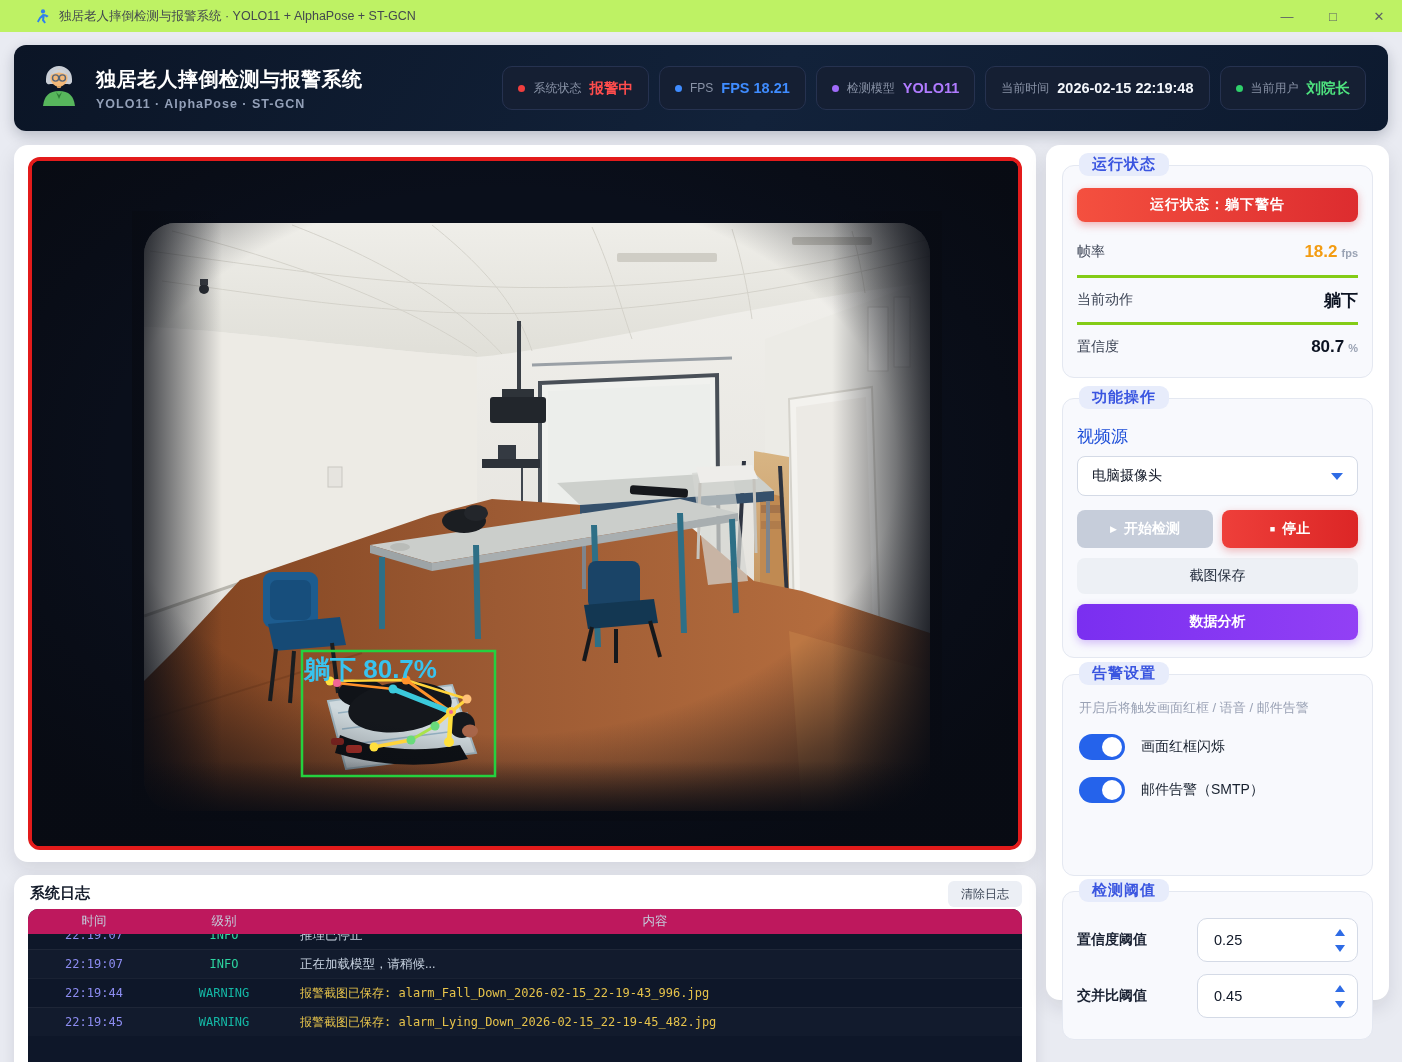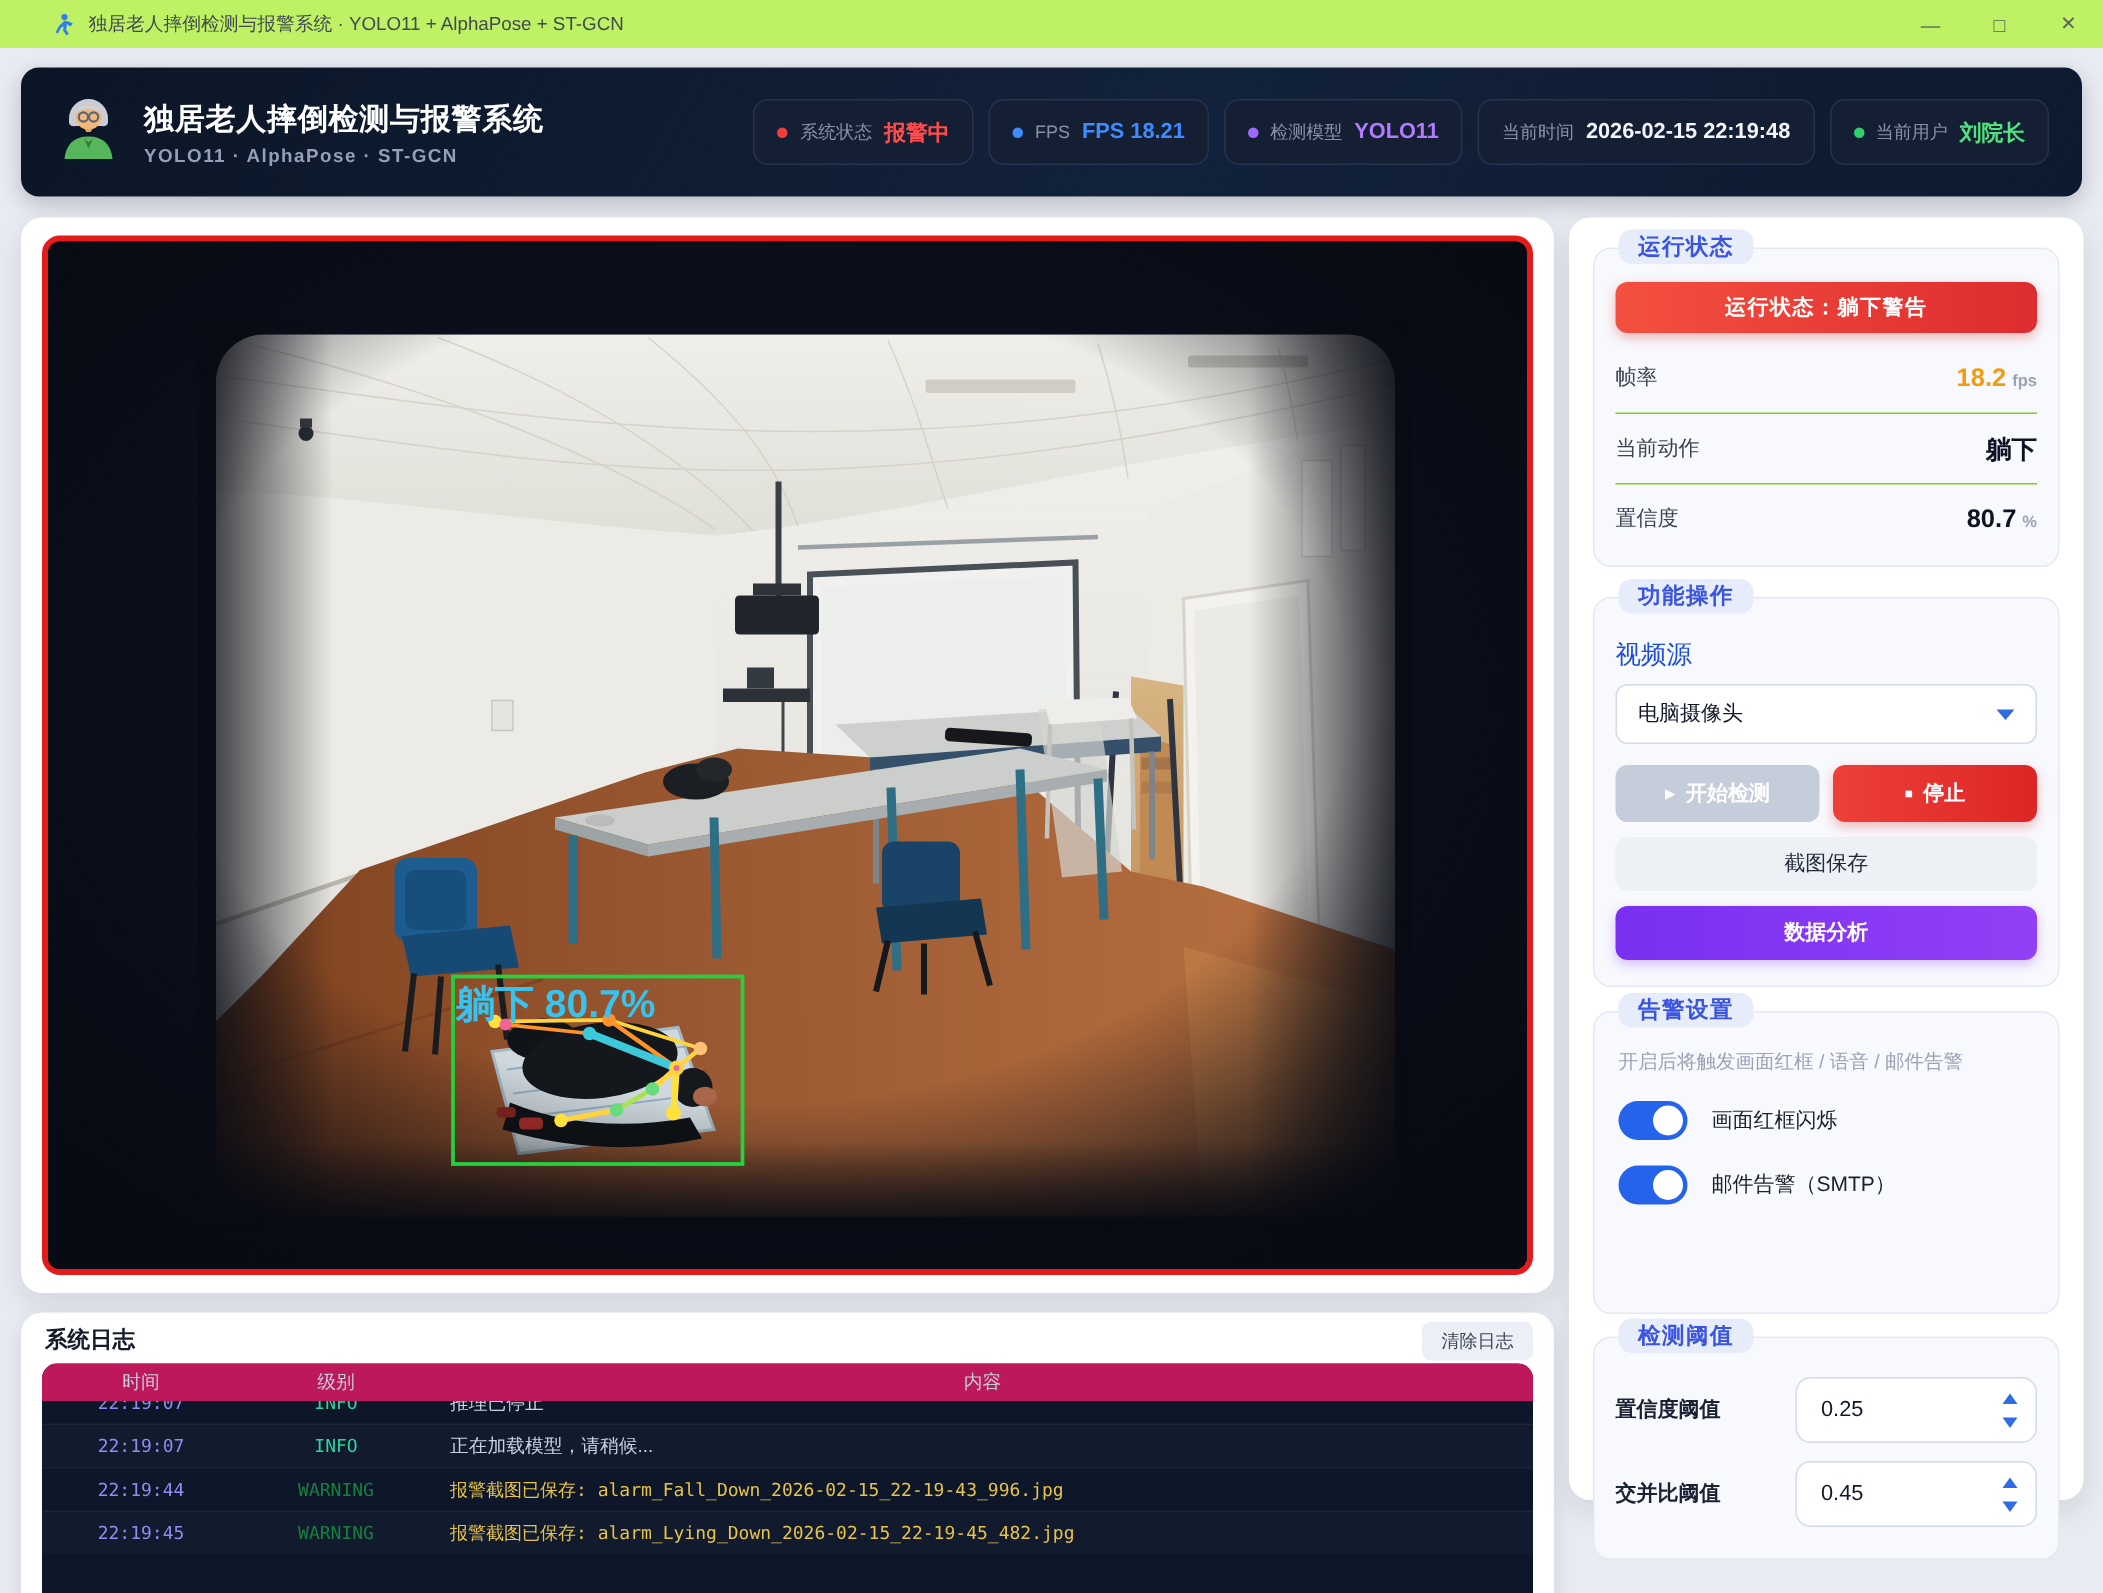--- a/index.html
+++ b/index.html
@@ -50,40 +50,40 @@
   .log-col-time { width:132px; text-align:center; flex:0 0 auto; }
   .log-col-level { width:128px; text-align:center; flex:0 0 auto; }
   .log-col-content { flex:1; text-align:center; }
   .log-rows { margin-top:-14px; position:relative; z-index:1; }
   .log-row { display:flex; height:29px; align-items:center; border-top:1px solid rgba(255,255,255,.05); }
   .log-row:nth-child(even) { background:rgba(255,255,255,.02); }
   .lt { width:132px; text-align:center; color:#8d8df2; font-family:"DejaVu Sans Mono",monospace; font-size:12px; }
   .ll { width:128px; text-align:center; font-family:"DejaVu Sans Mono",monospace; font-size:12px; }
   .lc { flex:1; padding-left:12px; color:#c7d2e0; }
   .lvl-INFO { color:#2dd4a0; }
-  .lvl-WARNING { color:#15803d; }
+  .lvl-WARNING { color:#14b8a6; }
   .lc.warn { color:#e6c34b; font-family:"DejaVu Sans Mono",monospace; font-size:12px; }
 
   
   .sidebar { position:absolute; left:1046px; top:145px; width:343px; height:855px; background:#fff;
              border-radius:14px; box-shadow:0 8px 20px rgba(15,23,42,.10); }
   .panel { position:absolute; left:16px; width:311px; background:#f8f9fd; border:1px solid #e4e8f1;
            border-radius:12px; }
   .panel-legend { position:absolute; top:-13px; left:16px; background:#e7ecfb; color:#3a55e0;
                   font-size:15px; font-weight:800; padding:2px 13px; border-radius:9px; letter-spacing:1px; }
   #panel-status { top:20px; height:213px; padding:22px 14px 0; }
   #panel-actions { top:253px; height:260px; padding:26px 14px 0; }
   #panel-alarm { top:529px; height:202px; padding:24px 16px 0; }
   #panel-threshold { top:746px; height:149px; padding:26px 14px 0; }
 
   .alert-banner { height:34px; border-radius:8px; display:flex; align-items:center; justify-content:center;
                   background:linear-gradient(90deg,#f4503f,#dd2c2f); color:#fff; font-size:14px;
                   font-weight:800; letter-spacing:1px; box-shadow:0 3px 8px rgba(221,44,47,.35); }
   .st-row { height:47px; display:flex; align-items:center; justify-content:space-between; }
-  .st-row + .st-row { border-top:1px solid #84cc16;align-items:center; }
+  .st-row + .st-row { border-top:3px solid #84cc16;align-items:center; }
   .st-label { font-size:14px; color:#3b4354; }
   .st-value { font-size:17px; font-weight:800; color:#0c1322; }
   .st-unit { font-size:11px; font-weight:700; color:#9aa3b4; margin-left:4px; }
 
   .field-label { font-size:17px; color:#1d4ed8; }
   .select { margin-top:8px; height:40px; background:#fff; border:1px solid #d4dae6; border-radius:8px;
             display:flex; align-items:center; justify-content:space-between; padding:0 14px; cursor:pointer; }
   .select .sel-text { font-size:14px; color:#111827; }
   .caret { width:0; height:0; border-left:6px solid transparent; border-right:6px solid transparent;
            border-top:7px solid #2e6be5; }

